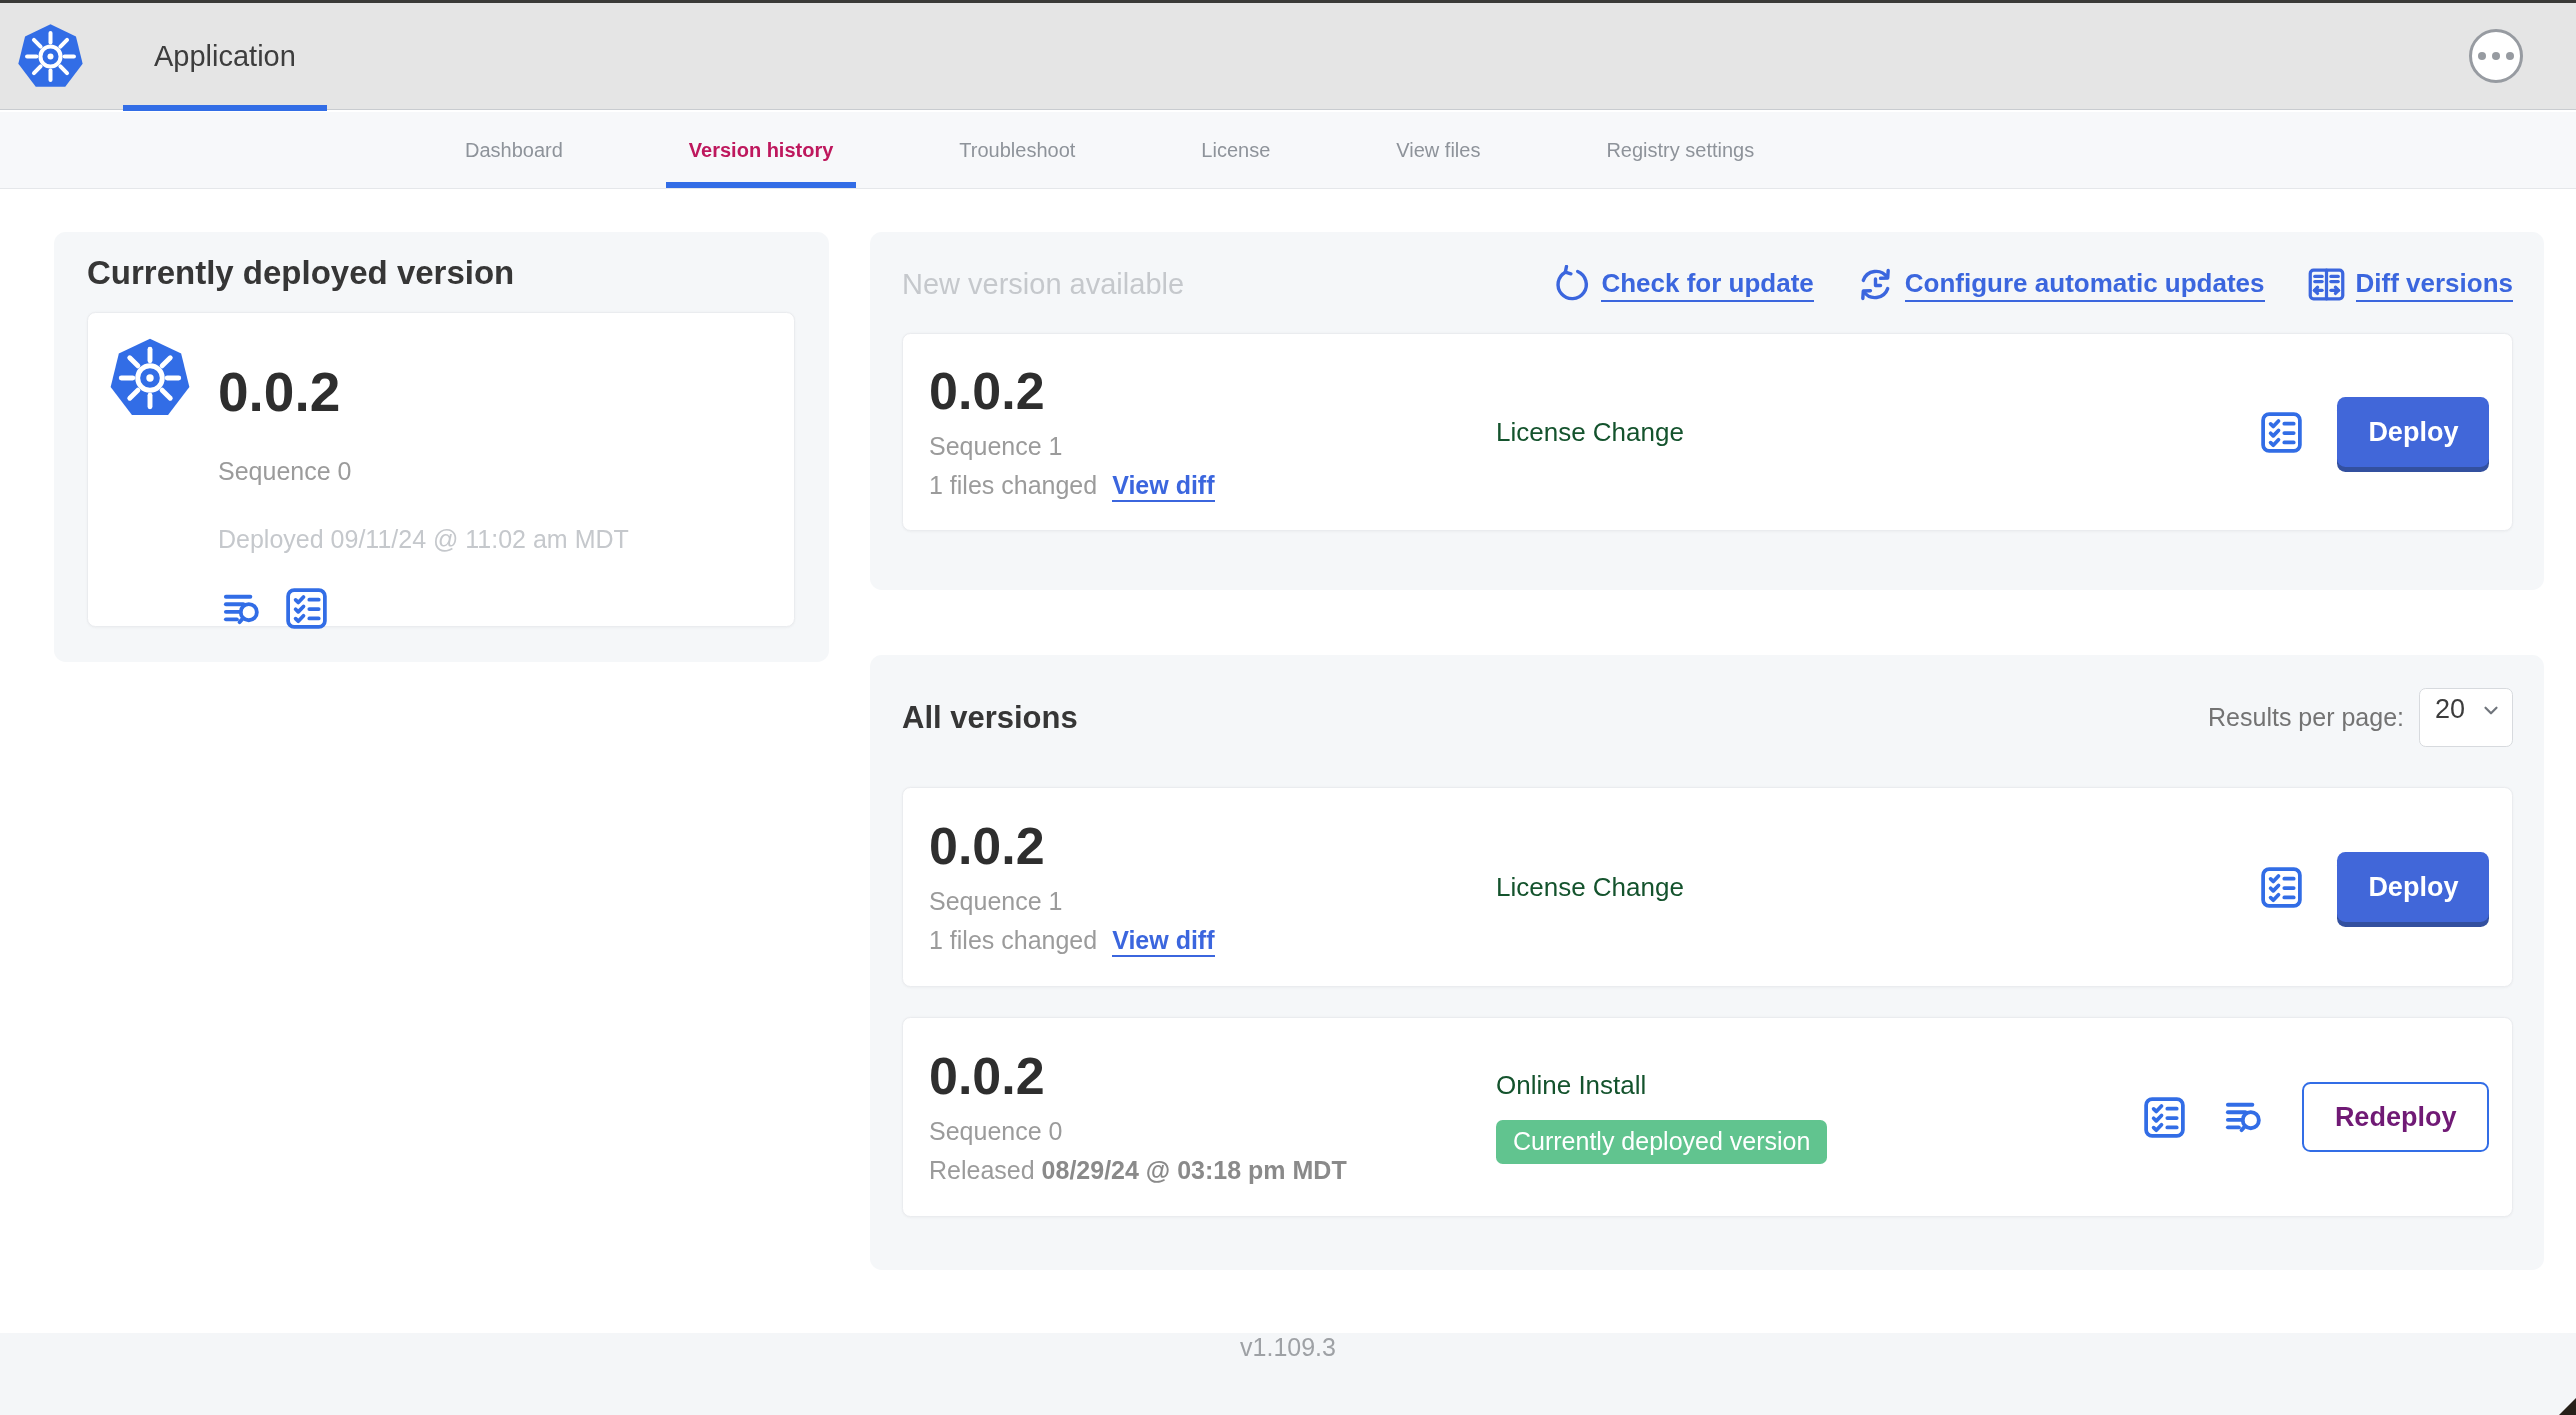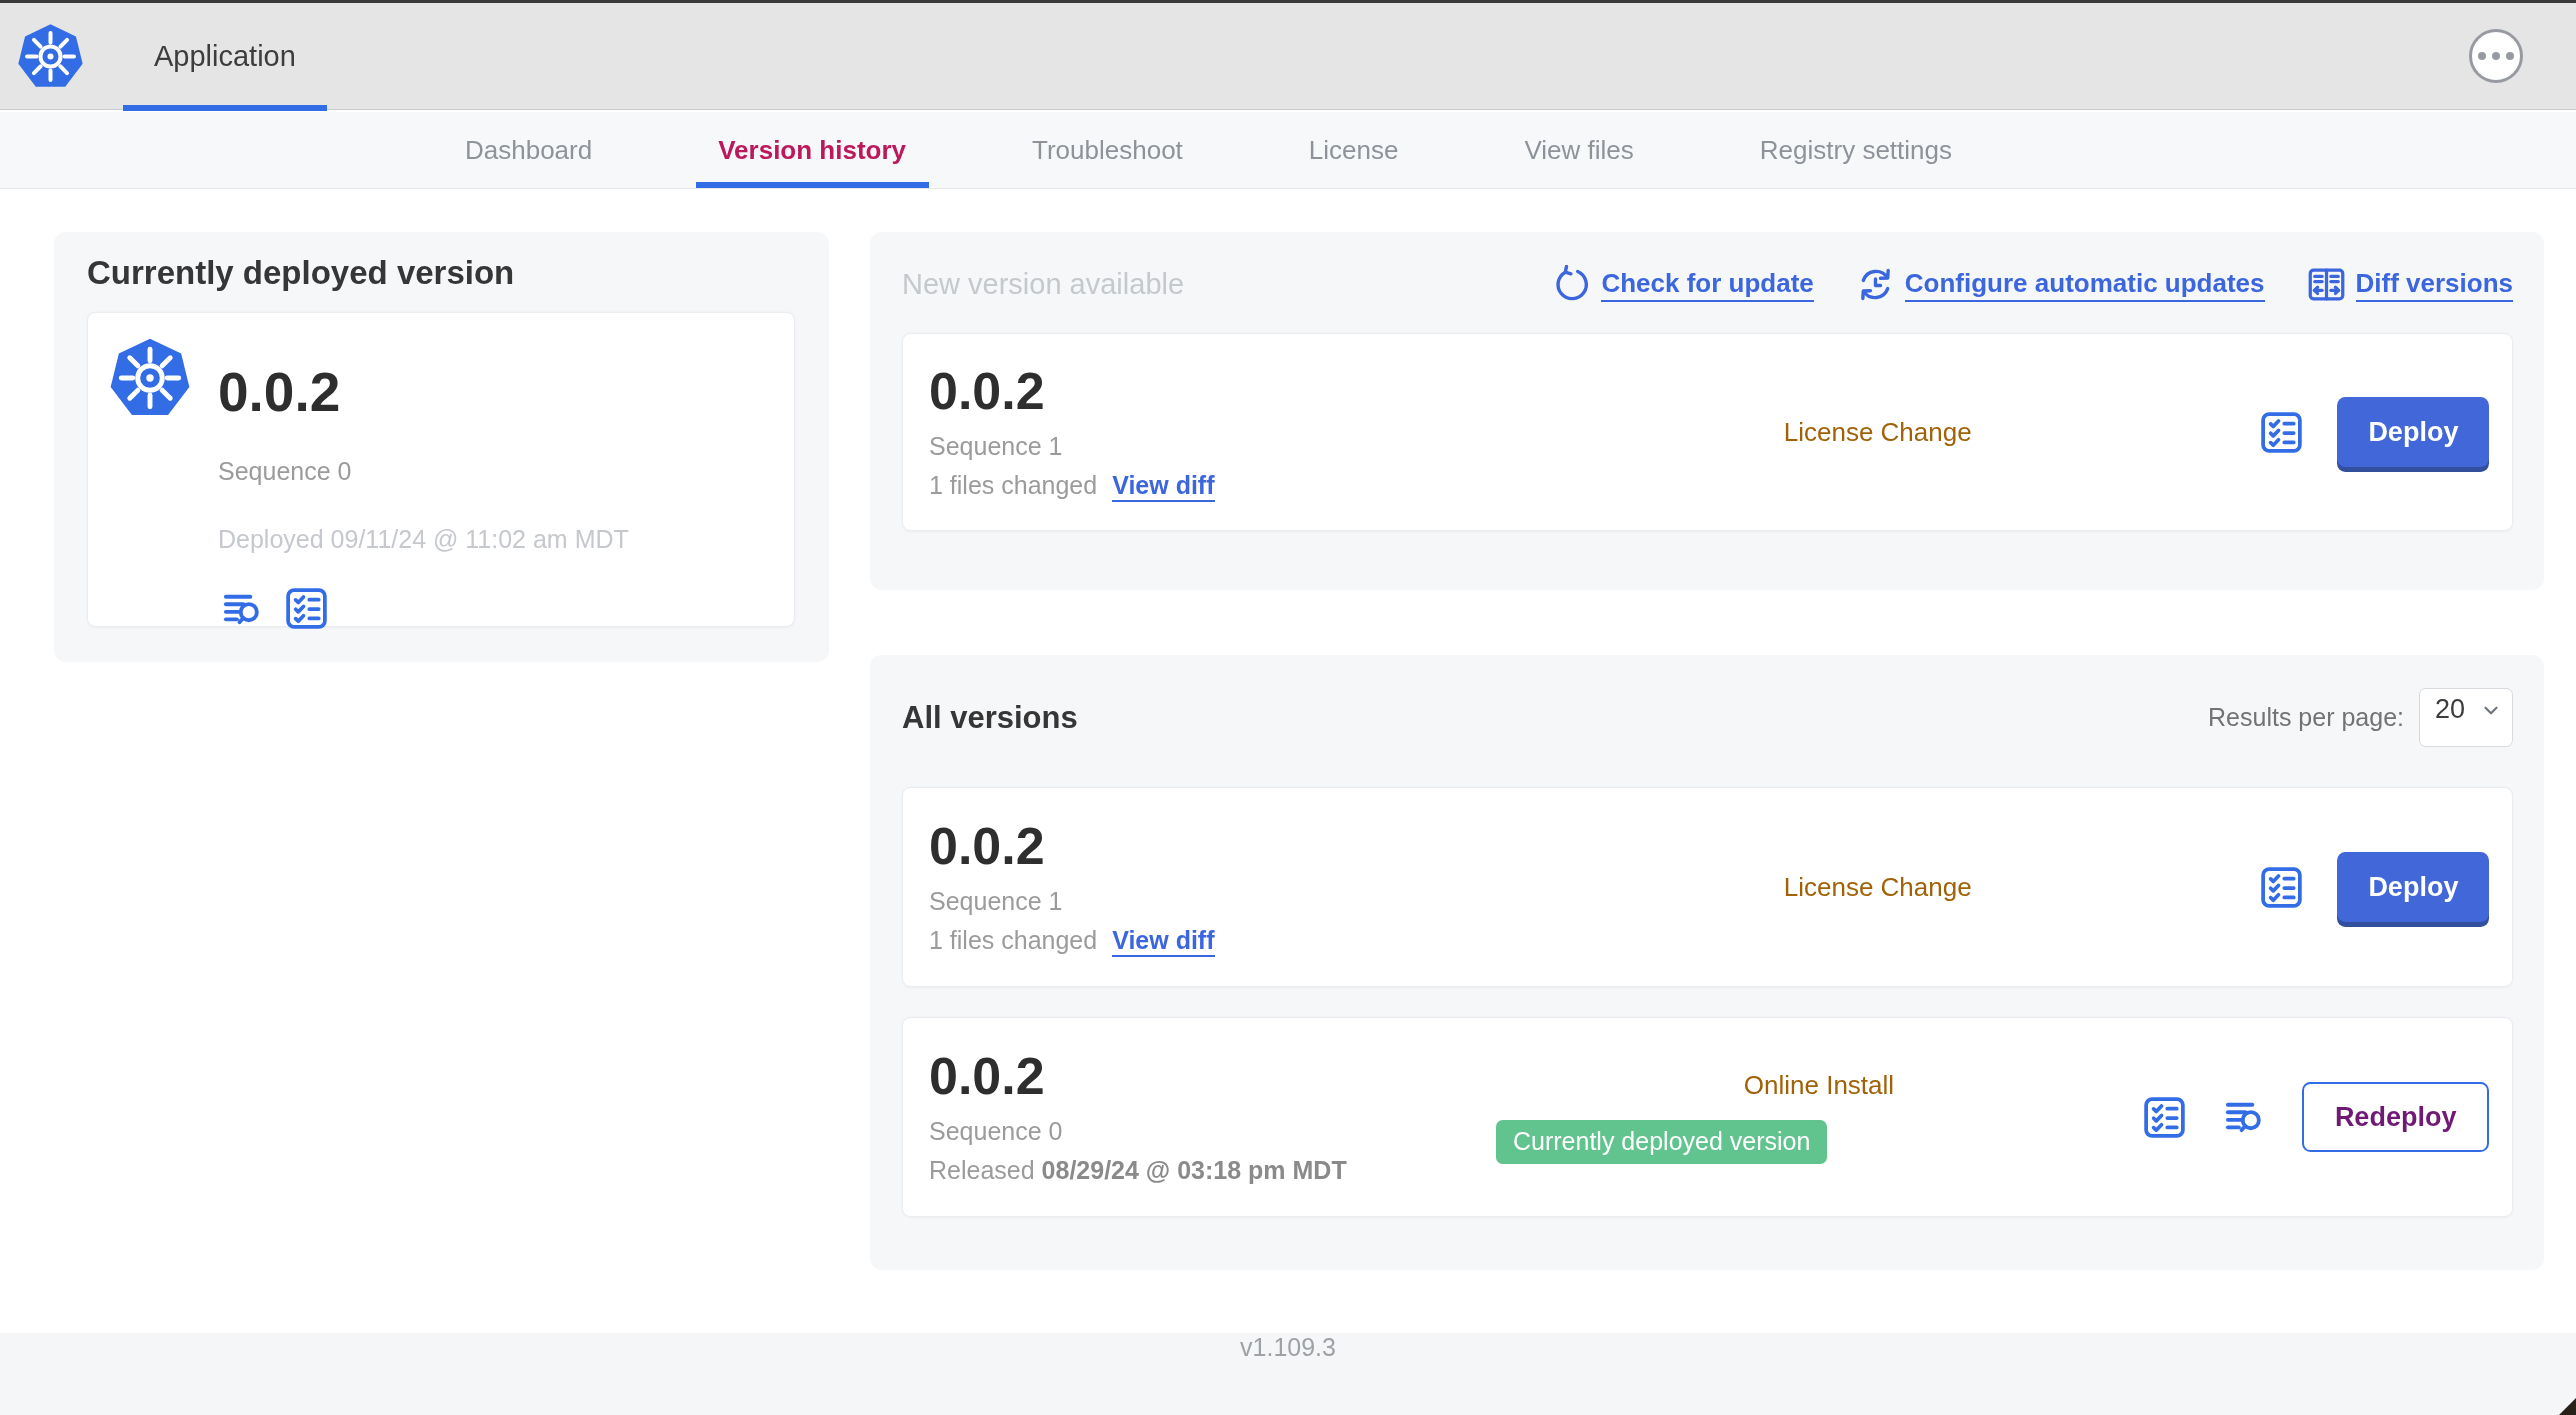--- a/index.html
+++ b/index.html
@@ -18,21 +18,21 @@
     margin-left:39px; padding:0 31px; font-size:29px; font-weight:500; color:#3d3d3d; cursor:pointer; }
   .app-tab::after { content:""; position:absolute; left:0; right:0; bottom:-1.7px; height:5.9px; background:#326de6; }
   .ellipsis-btn { margin-left:auto; margin-right:53px; width:54px; height:54px;
     border:3.3px solid #979ba1; border-radius:50%; display:flex; align-items:center;
     justify-content:center; gap:5.9px; cursor:pointer; background:#fff; }
   .dot { width:8.4px; height:8.4px; border-radius:50%; background:#979ba1; }
 
   
   .subnav { position:absolute; top:112px; left:0; right:0; height:77px; background:#f7f8fa;
     border-bottom:1.7px solid #e5e7ea; display:flex; align-items:stretch; gap:126px; padding-left:465px; }
-  .tab { position:relative; display:flex; align-items:center; font-size:26px; color:#8e939a;
+  .tab { position:relative; display:flex; align-items:center; font-size:20px; color:#8e939a;
     cursor:pointer; white-space:nowrap; }
   .tab.active { color:#be185d; font-weight:700; }
   .tab.active::after { content:""; position:absolute; left:-22.6px; right:-22.6px; bottom:0;
     height:5.9px; background:#326de6; }
 
   
   .panel { position:absolute; background:#f5f7f9; border-radius:11.7px; }
   #panel-current { left:54px;  top:232px; width:775px;  height:430px; }
   #panel-new     { left:870px; top:232px; width:1674px; height:358px; }
   #panel-all     { left:870px; top:655px; width:1674px; height:615px; }
@@ -66,21 +66,21 @@
   .av-card2 { position:absolute; left:32px; top:362px; width:1611px; height:200px; }
   .vrow { display:flex; align-items:center; height:100%; padding:0 22.6px 0 26px; }
   .vr-left { width:567px; flex:0 0 auto; }
   .vr-version { font-size:52px; font-weight:700; color:#2e2e2e; line-height:1; }
   .vr-seq { margin-top:15px; font-size:25px; color:#9b9b9b; }
   .vr-line { margin-top:10px; font-size:25px; color:#9b9b9b; }
   .vr-line b { font-weight:700; color:#8a8a8a; }
   .view-diff { margin-left:15px; color:#3b66de; font-weight:700;
     border-bottom:2.5px solid #3b66de; padding-bottom:1.7px; cursor:pointer; }
   .vr-mid { flex:1 1 auto; display:flex; flex-direction:column; gap:18.4px; min-width:0; }
-  .vr-source { font-size:26px; font-weight:500; color:#a16207;text-align:center; }
+  .vr-source { font-size:26px; font-weight:500; color:#14532d; }
   .badge { align-self:flex-start; background:#61c48f; color:#fff; font-size:25px;
     padding:7.5px 17px; border-radius:6.7px; }
   .vr-right { margin-left:auto; display:flex; align-items:center; gap:33px; color:#326de6; }
   .row-icon { width:45px; height:45px; cursor:pointer; color:#326de6; }
   .logs-ic { width:49px; height:42px; cursor:pointer; color:#326de6; }
   .btn { height:70px; padding:0 31px; border-radius:8.4px; font-size:27px; font-weight:700;
     display:flex; align-items:center; justify-content:center; cursor:pointer;
     font-family:"Liberation Sans", sans-serif; border:none; }
   .btn-primary { background:#4167d9; color:#fff; box-shadow:0 5px 0 #33509f; }
   .btn-outline { background:#fff; color:#701a75; border:2.5px solid #326de6; }

